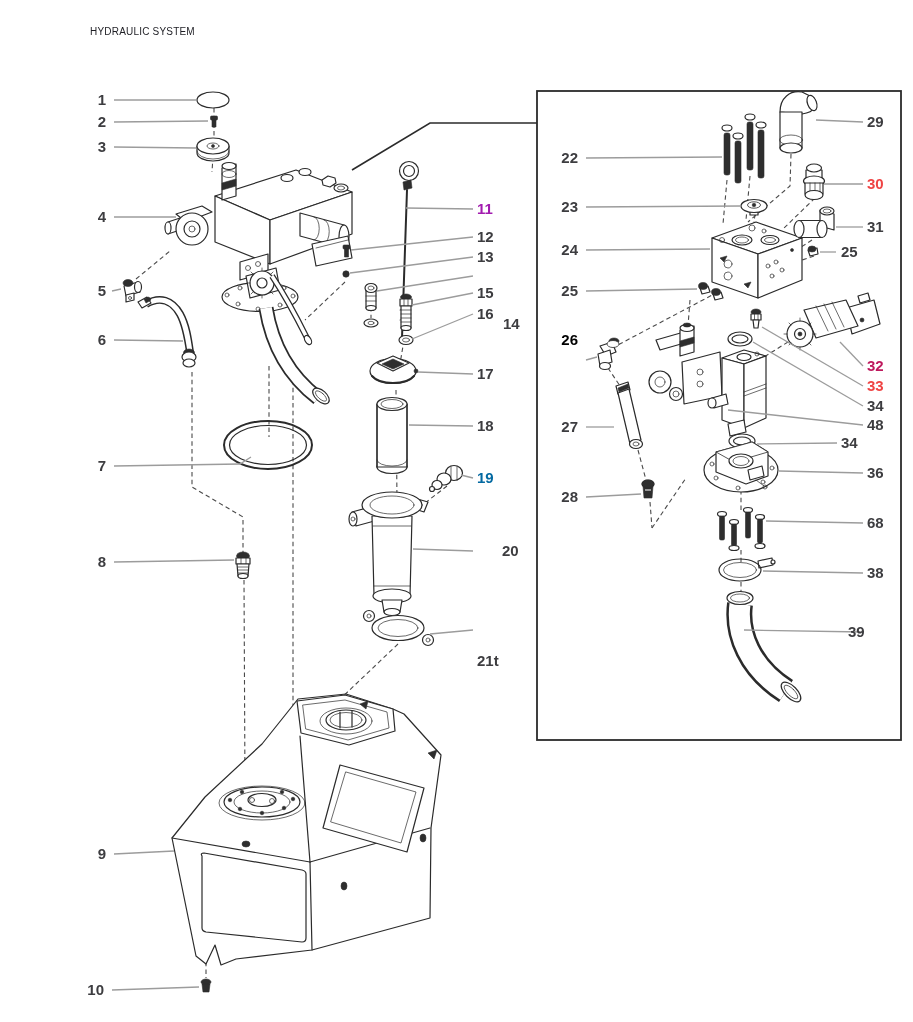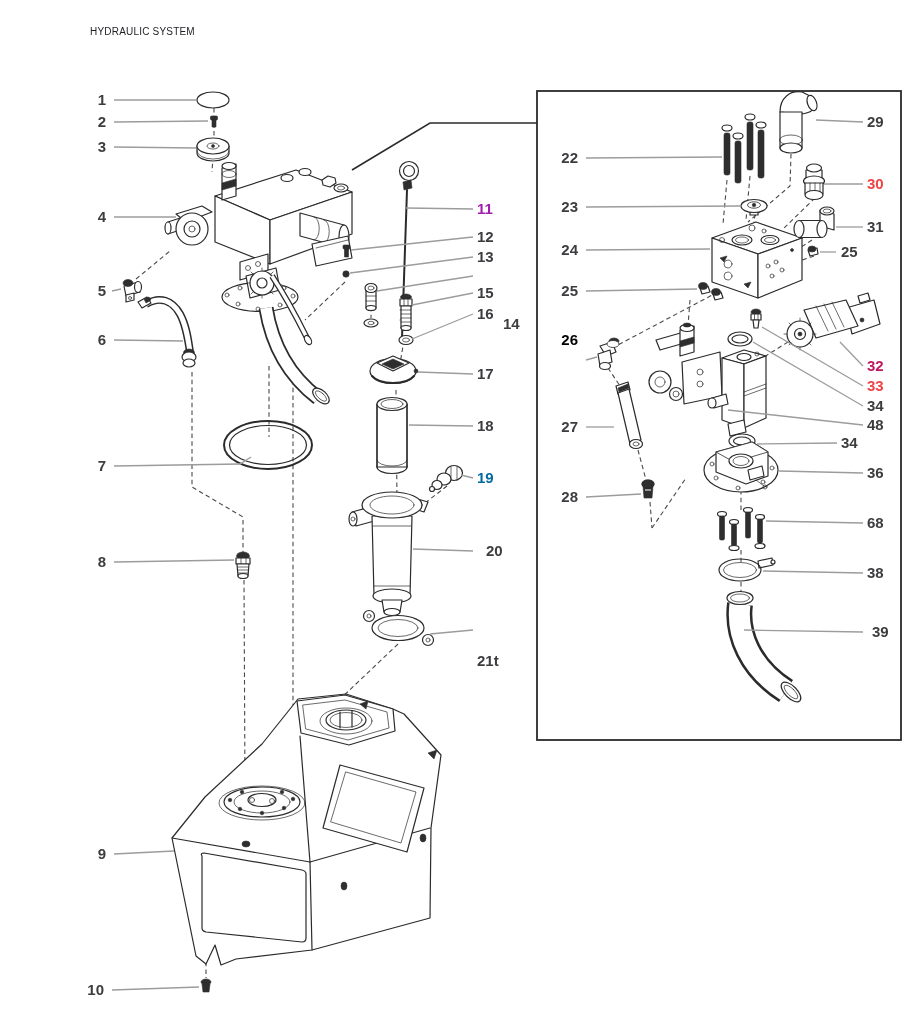--- a/index.html
+++ b/index.html
@@ -591,36 +591,36 @@
       <div class="callout r" style="left: 104px; top: 990px; color: rgb(61, 61, 64);">10</div>
       <div class="callout" style="left: 477px; top: 209px; color: #a21caf;">11</div>
       <div class="callout" style="left: 477px; top: 237px; color: rgb(61, 61, 64);">12</div>
       <div class="callout" style="left: 477px; top: 257px; color: rgb(61, 61, 64);">13</div>
       <div class="callout" style="left: 503px; top: 276px; color: rgb(61, 61, 64); margin-top: 48px;">14</div>
       <div class="callout" style="left: 477px; top: 293px; color: rgb(61, 61, 64);">15</div>
       <div class="callout" style="left: 477px; top: 314px; color: rgb(61, 61, 64);">16</div>
       <div class="callout" style="left: 477px; top: 374px; color: rgb(61, 61, 64);">17</div>
       <div class="callout" style="left: 477px; top: 426px; color: rgb(61, 61, 64);">18</div>
       <div class="callout" style="left: 477px; top: 478px; color: #0369a1;">19</div>
-      <div class="callout" style="left: 486px; top: 551px; color: rgb(61, 61, 64);">20</div>
+      <div class="callout" style="left: 502px; top: 551px; color: rgb(61, 61, 64);">20</div>
       <div class="callout" style="left: 477px; top: 629px; color: rgb(61, 61, 64); margin-top: 32px;">21t</div>
       <div class="callout r" style="left: 578px; top: 158px; color: rgb(61, 61, 64);">22</div>
       <div class="callout r" style="left: 578px; top: 207px; color: rgb(61, 61, 64);">23</div>
       <div class="callout r" style="left: 578px; top: 250px; color: rgb(61, 61, 64);">24</div>
       <div class="callout r" style="left: 578px; top: 291px; color: rgb(61, 61, 64);">25</div>
       <div class="callout r" style="left: 578px; top: 340px; color: #000000;">26</div>
       <div class="callout r" style="left: 578px; top: 427px; color: rgb(61, 61, 64);">27</div>
       <div class="callout r" style="left: 578px; top: 497px; color: rgb(61, 61, 64);">28</div>
       <div class="callout" style="left: 867px; top: 122px; color: rgb(61, 61, 64); text-align: right;">29</div>
       <div class="callout" style="left: 867px; top: 184px; color: #ef4444;">30</div>
       <div class="callout" style="left: 867px; top: 227px; color: rgb(61, 61, 64);">31</div>
       <div class="callout" style="left: 841px; top: 252px; color: rgb(61, 61, 64);">25</div>
       <div class="callout" style="left: 867px; top: 366px; color: #be185d;">32</div>
       <div class="callout" style="left: 867px; top: 386px; color: #ef4444;">33</div>
       <div class="callout" style="left: 867px; top: 406px; color: rgb(61, 61, 64);">34</div>
       <div class="callout" style="left: 867px; top: 425px; color: rgb(61, 61, 64);">48</div>
       <div class="callout" style="left: 841px; top: 443px; color: rgb(61, 61, 64);">34</div>
       <div class="callout" style="left: 867px; top: 473px; color: rgb(61, 61, 64);">36</div>
       <div class="callout" style="left: 867px; top: 523px; color: rgb(61, 61, 64);">68</div>
       <div class="callout" style="left: 867px; top: 573px; color: rgb(61, 61, 64);">38</div>
-      <div class="callout" style="left: 872px; top: 632px; color: rgb(61, 61, 64);">39</div>
+      <div class="callout" style="left: 848px; top: 632px; color: rgb(61, 61, 64);">39</div>
     </div>
 </div>
 
 </body></html>

